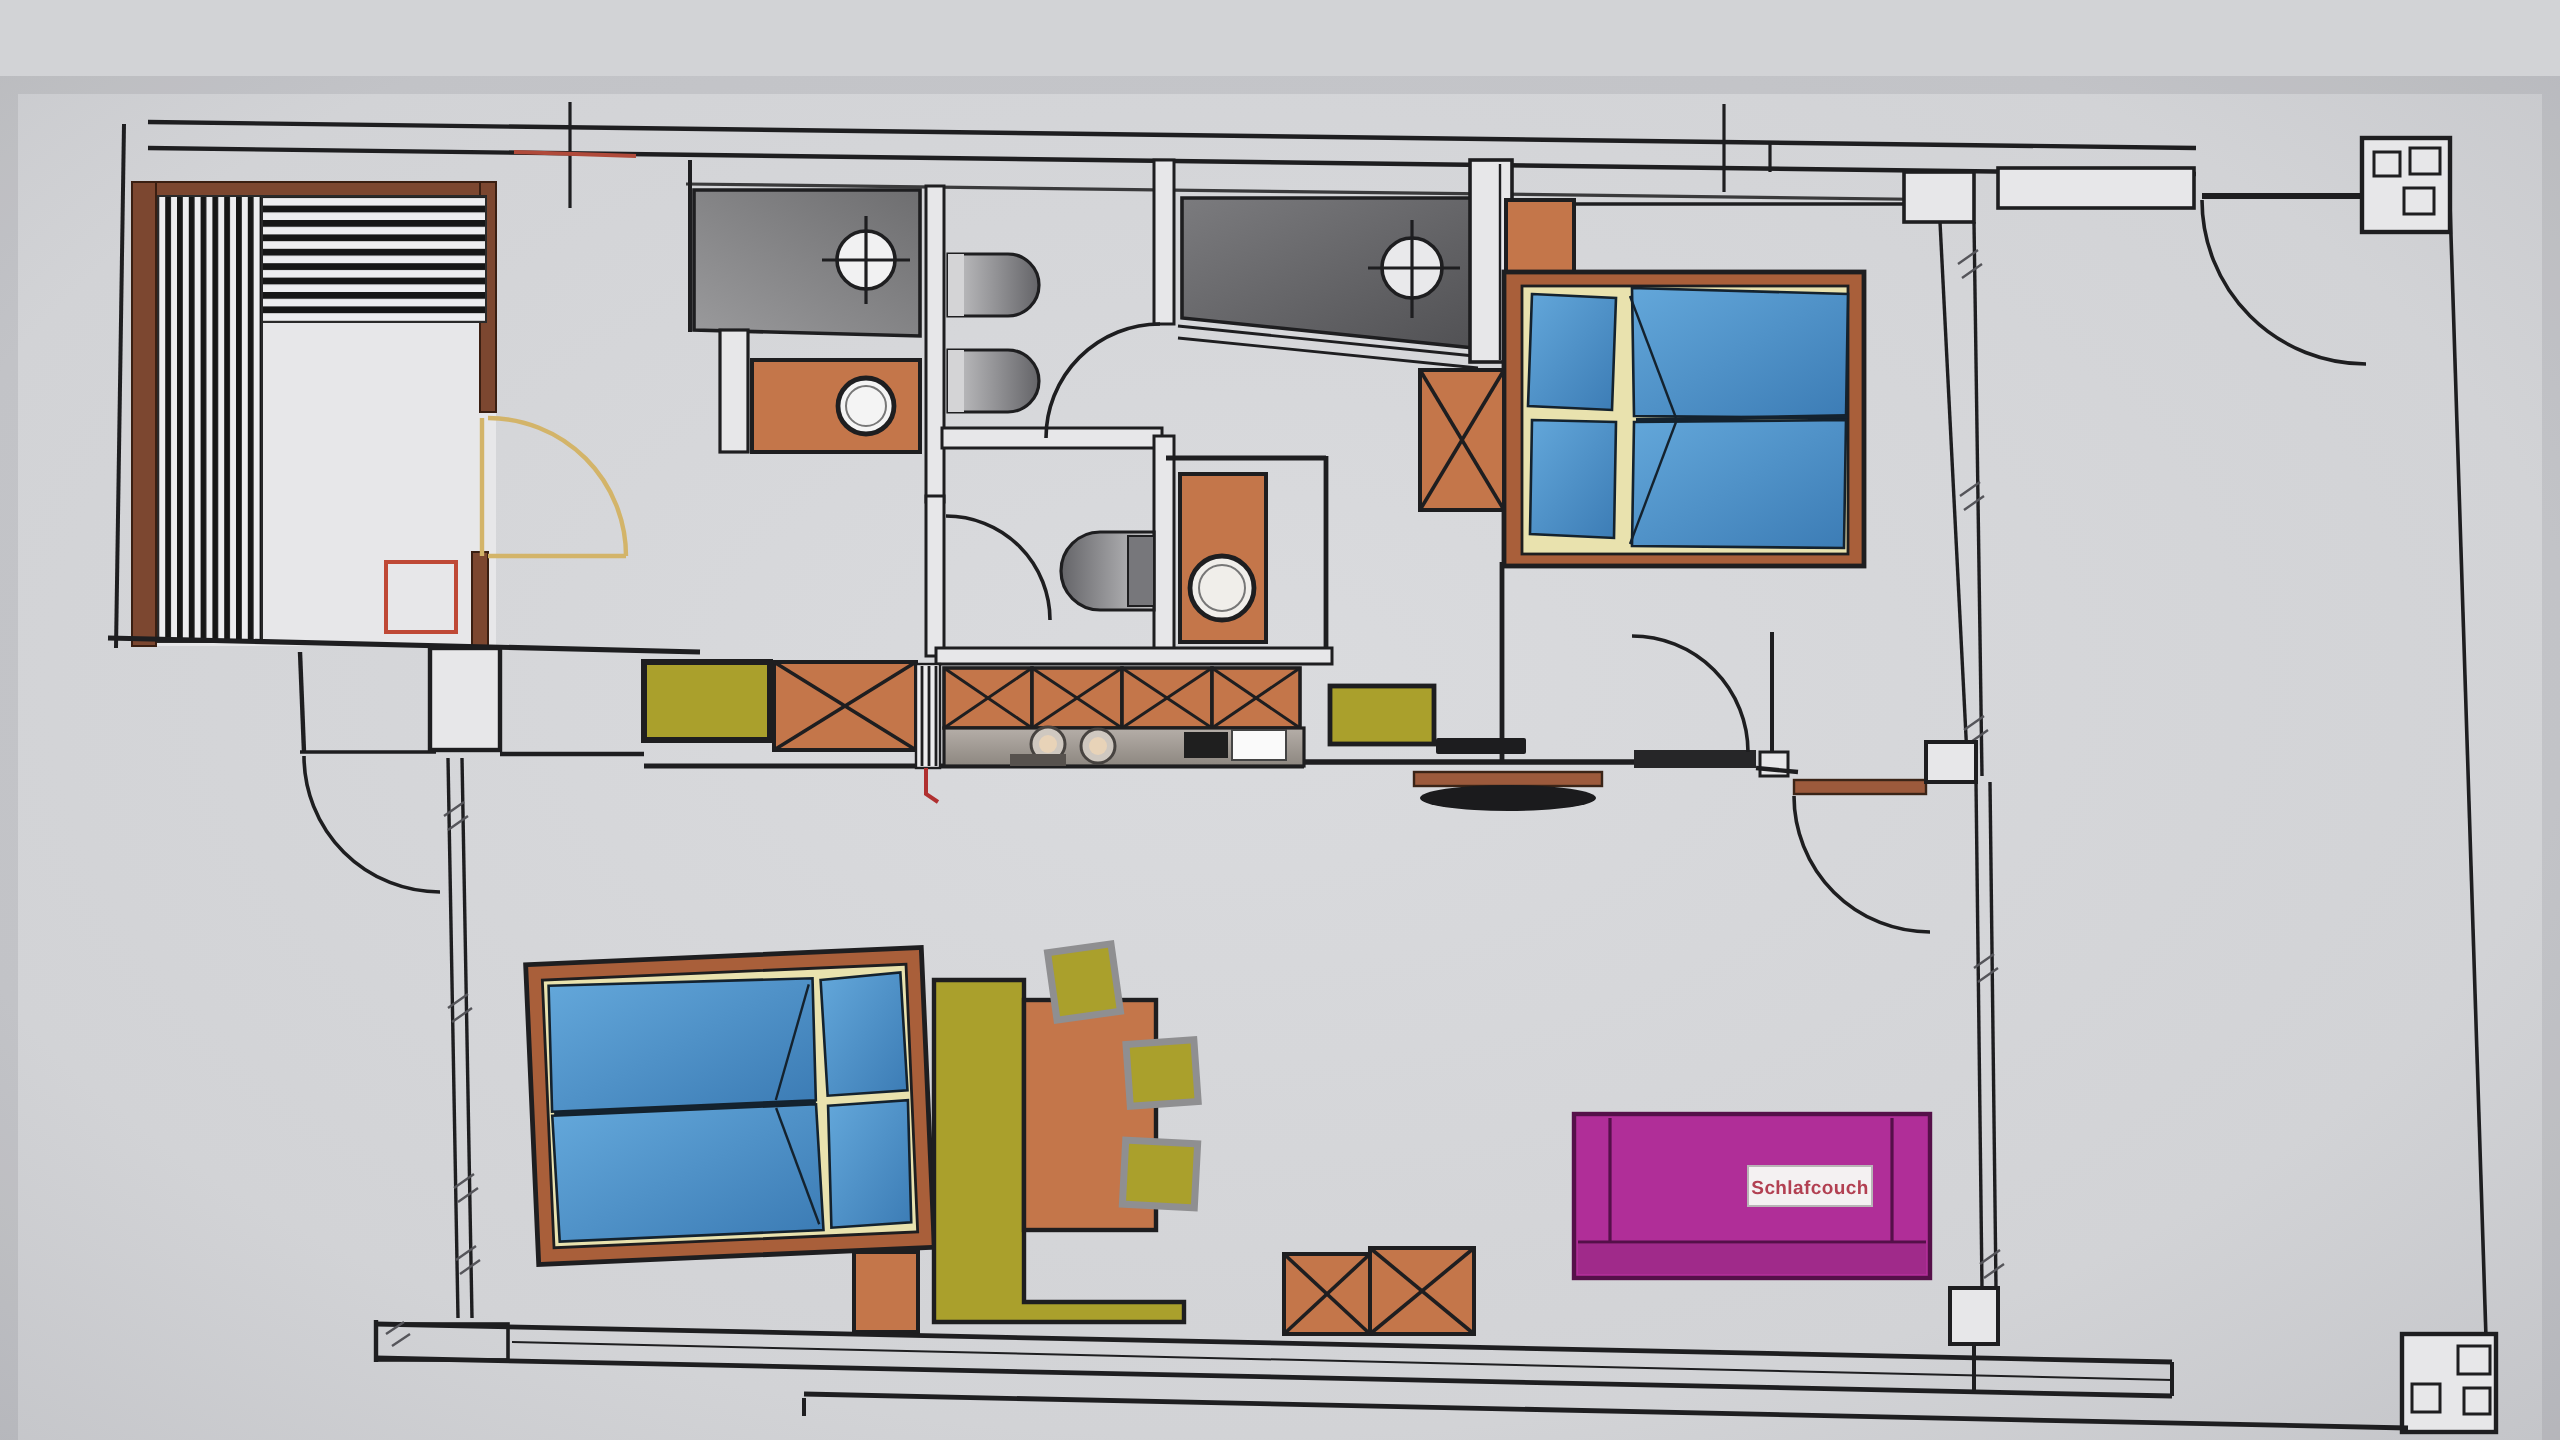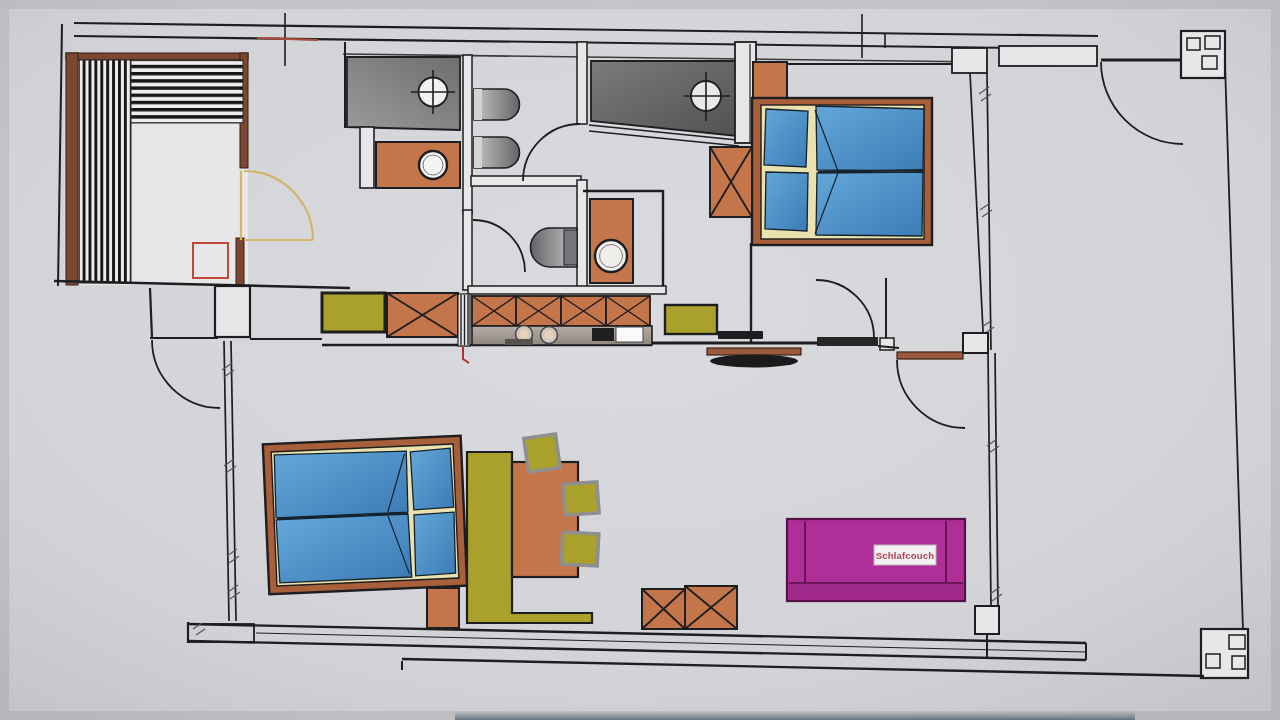--- a/index.html
+++ b/index.html
@@ -11,21 +11,21 @@
     --c-magenta:#b02e98; --c-magentadark:#551049; --c-magentaseat:#a02a8a;
     --c-yellow:#d3b469; --c-red:#bf4936; --c-labelred:#b24052; --c-chairgray:#8f8f91;
     --c-smudge:#79858f; --c-brownbar:#9c5a3c;
   }
   html,body{margin:0;padding:0;}
   body{
     width:1280px;height:720px;overflow:hidden;
     background:var(--c-paper);
     font-family:"Liberation Sans", sans-serif;
   }
-  .stage{position:relative;width:1280px;height:517px;}
+  .stage{position:relative;width:1280px;height:517px;margin-top:38px;}
   svg{display:block;}
   .w{stroke:var(--c-wall);fill:none;}
   .wf{fill:var(--c-wallfill);stroke:var(--c-wall);}
   .fo{fill:var(--c-orange);stroke:var(--c-wall);}
   .fol{fill:var(--c-olive);stroke:var(--c-wall);}
   .fcream{fill:var(--c-cream);stroke:var(--c-wall);}
   .arc{fill:none;stroke:var(--c-wall);stroke-width:1.8;}
   .arcy{fill:none;stroke:var(--c-yellow);stroke-width:2.2;}
   .tick{stroke:#55555a;stroke-width:1.2;fill:none;}
   .sl{fill:var(--c-stripelight);} .sd{fill:var(--c-stripe);}

